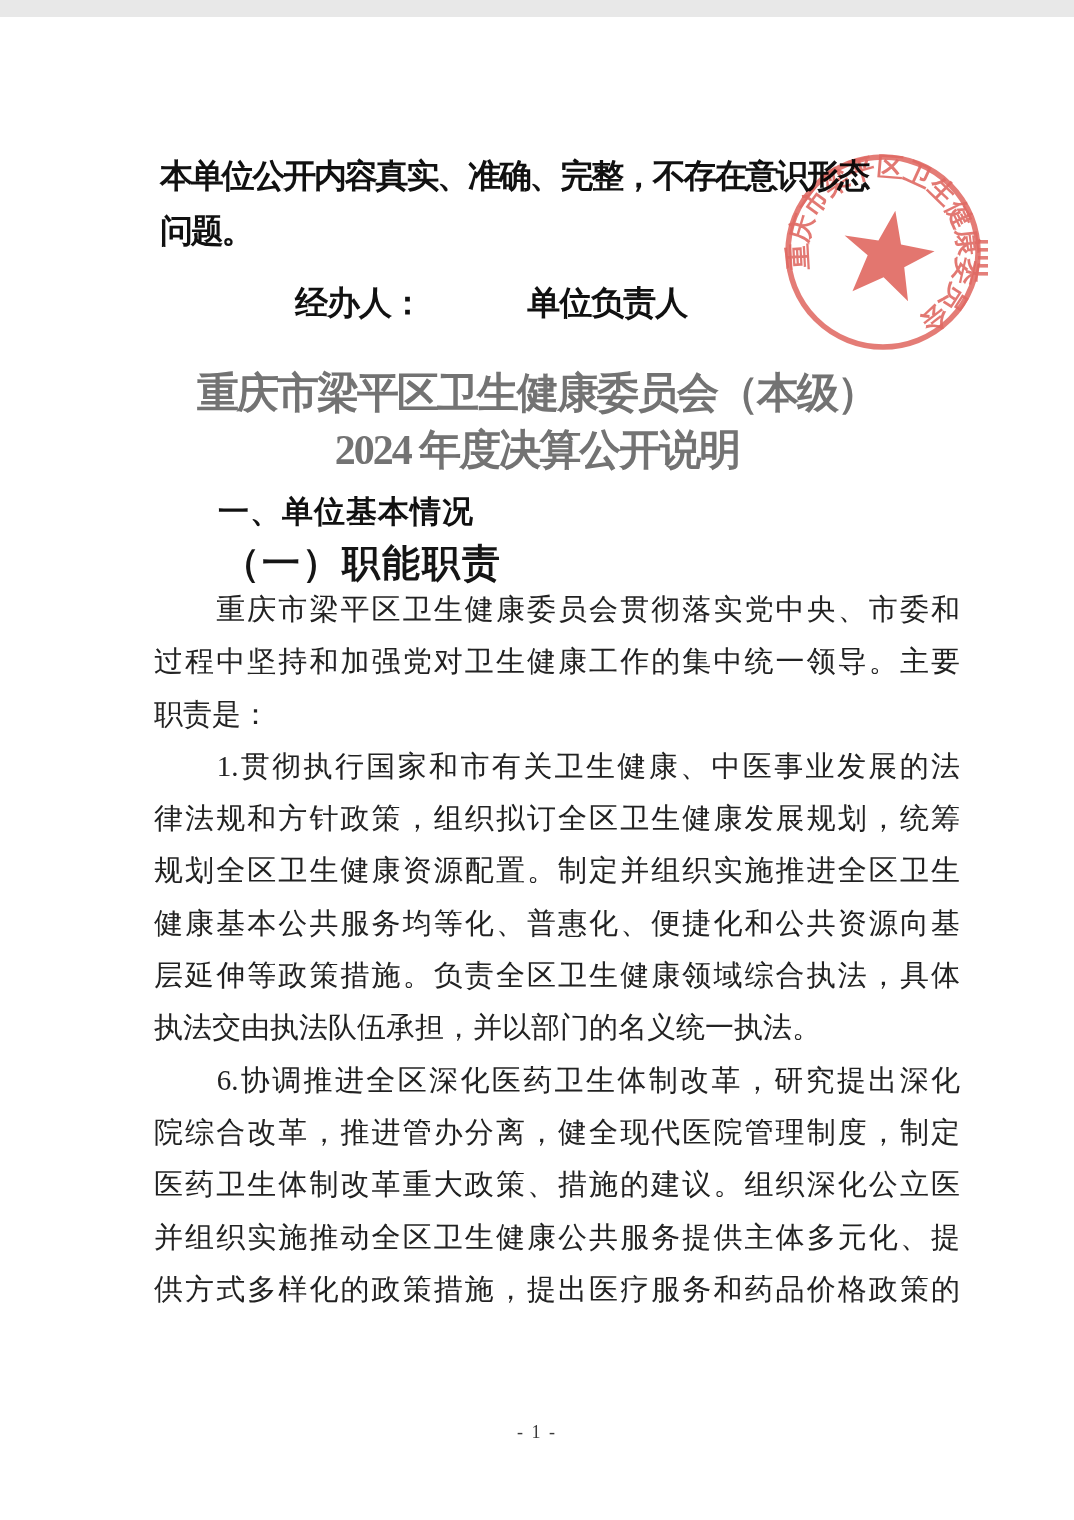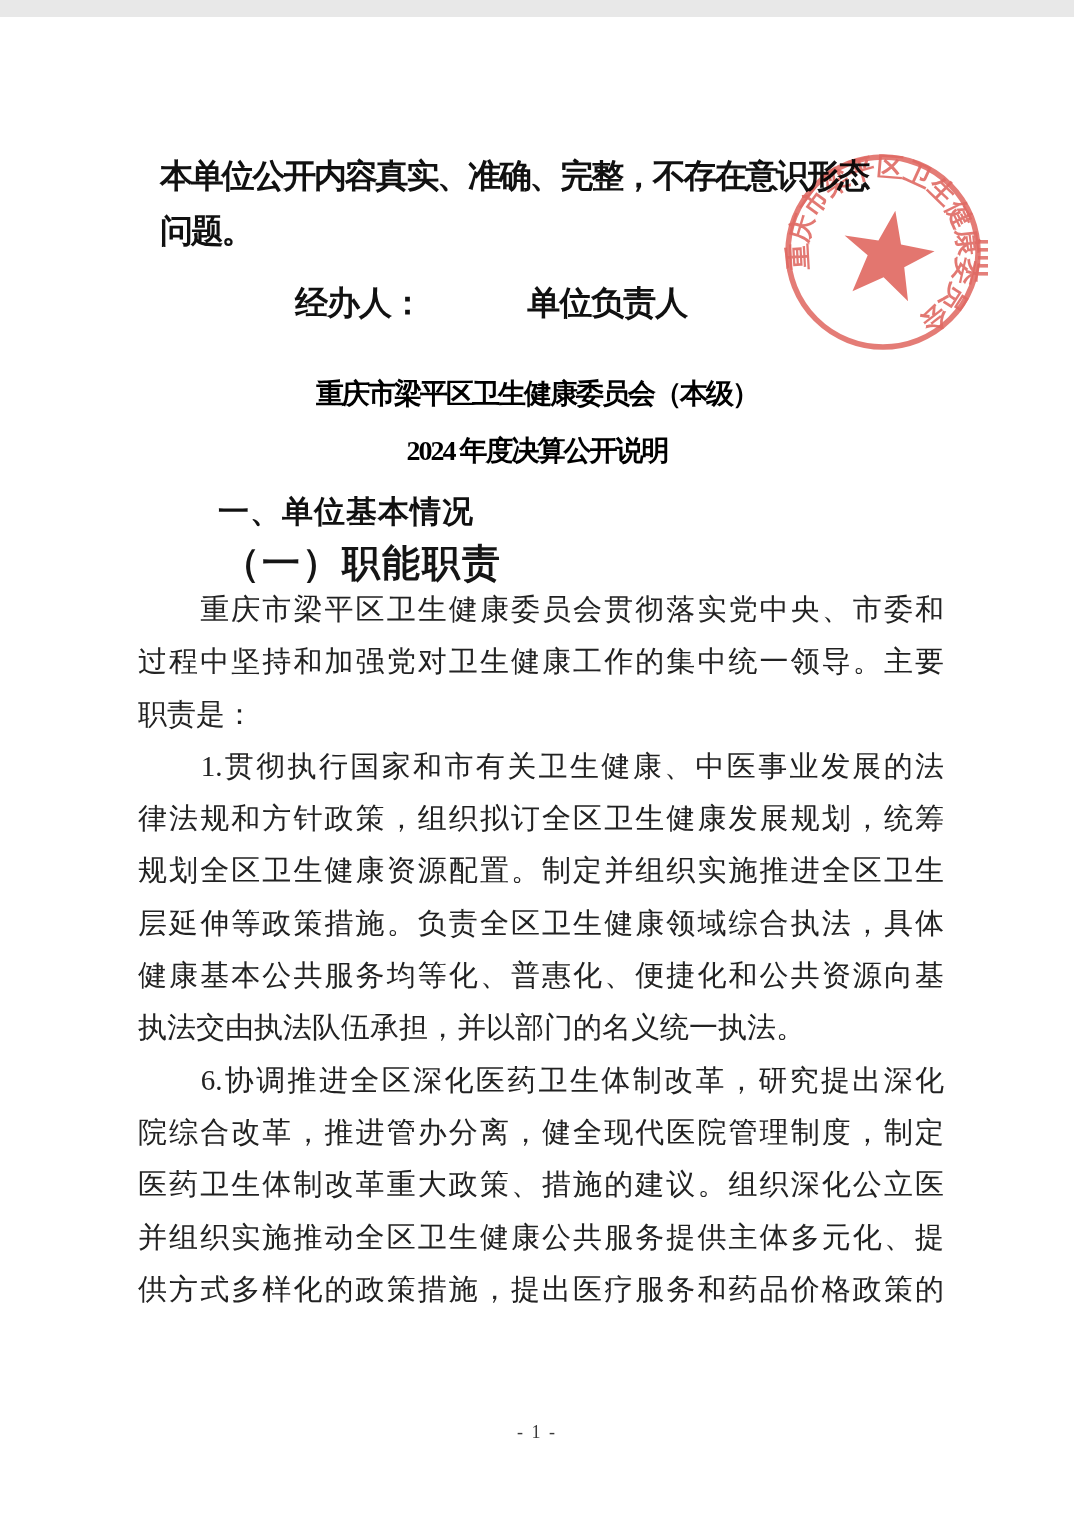--- a/index.html
+++ b/index.html
@@ -33,38 +33,38 @@
   .seal {
     position:absolute; left:778px; top:130px; width:210px; height:210px;
     mix-blend-mode:multiply; opacity:0.92;
     pointer-events:none;
   }
   .seal text { font-family:"Liberation Serif","DejaVu Serif",serif; font-weight:bold; }
 
   
   .doc-title {
     position:absolute; top:348px; left:0; width:1074px;
-    text-align:center; font-weight:bold; font-size:28px;
-    line-height:57px; letter-spacing:-2px; color:#000000;
+    text-align:center; font-weight:bold; font-size:42px;
+    line-height:57px; letter-spacing:-2px; color:#737373;
   }
 
   
   .h-section {
     position:absolute; top:474px; left:218px;
     font-family:"Liberation Sans","DejaVu Sans",sans-serif;
     font-weight:bold; font-size:31px; letter-spacing:1px; color:#111;
   }
   .h-subsection {
     position:absolute; top:521px; left:222px;
     font-weight:bold; font-size:38px; letter-spacing:2px; color:#151515;
   }
 
   
   .body-text {
-    position:absolute; top:566px; left:138px; width:806px;
+    position:absolute; top:566px; left:154px; width:806px;
     font-size:29px; color:#222;
   }
   .body-text .line {
     height:52.3px; line-height:52.3px;
   }
   .body-text .line.j {
     text-align:justify;
     text-align-last:justify;
     text-justify:inter-character;
   }
@@ -115,22 +115,22 @@
   <div class="h-section">一、单位基本情况</div>
   <div class="h-subsection">（一）职能职责</div>
 
   <div class="body-text">
     <div class="line j">　　重庆市梁平区卫生健康委员会贯彻落实党中央、市委和</div>
     <div class="line j">过程中坚持和加强党对卫生健康工作的集中统一领导。主要</div>
     <div class="line">职责是：</div>
     <div class="line j">　　1.贯彻执行国家和市有关卫生健康、中医事业发展的法</div>
     <div class="line j">律法规和方针政策，组织拟订全区卫生健康发展规划，统筹</div>
     <div class="line j">规划全区卫生健康资源配置。制定并组织实施推进全区卫生</div>
+    <div class="line j">健康基本公共服务均等化、普惠化、便捷化和公共资源向基</div>
     <div class="line j">层延伸等政策措施。负责全区卫生健康领域综合执法，具体</div>
-    <div class="line j">健康基本公共服务均等化、普惠化、便捷化和公共资源向基</div>
     <div class="line">执法交由执法队伍承担，并以部门的名义统一执法。</div>
     <div class="line j">　　6.协调推进全区深化医药卫生体制改革，研究提出深化</div>
     <div class="line j">院综合改革，推进管办分离，健全现代医院管理制度，制定</div>
     <div class="line j">医药卫生体制改革重大政策、措施的建议。组织深化公立医</div>
     <div class="line j">并组织实施推动全区卫生健康公共服务提供主体多元化、提</div>
     <div class="line j">供方式多样化的政策措施，提出医疗服务和药品价格政策的</div>
   </div>
 
   <div class="footer">- 1 -</div>
 

